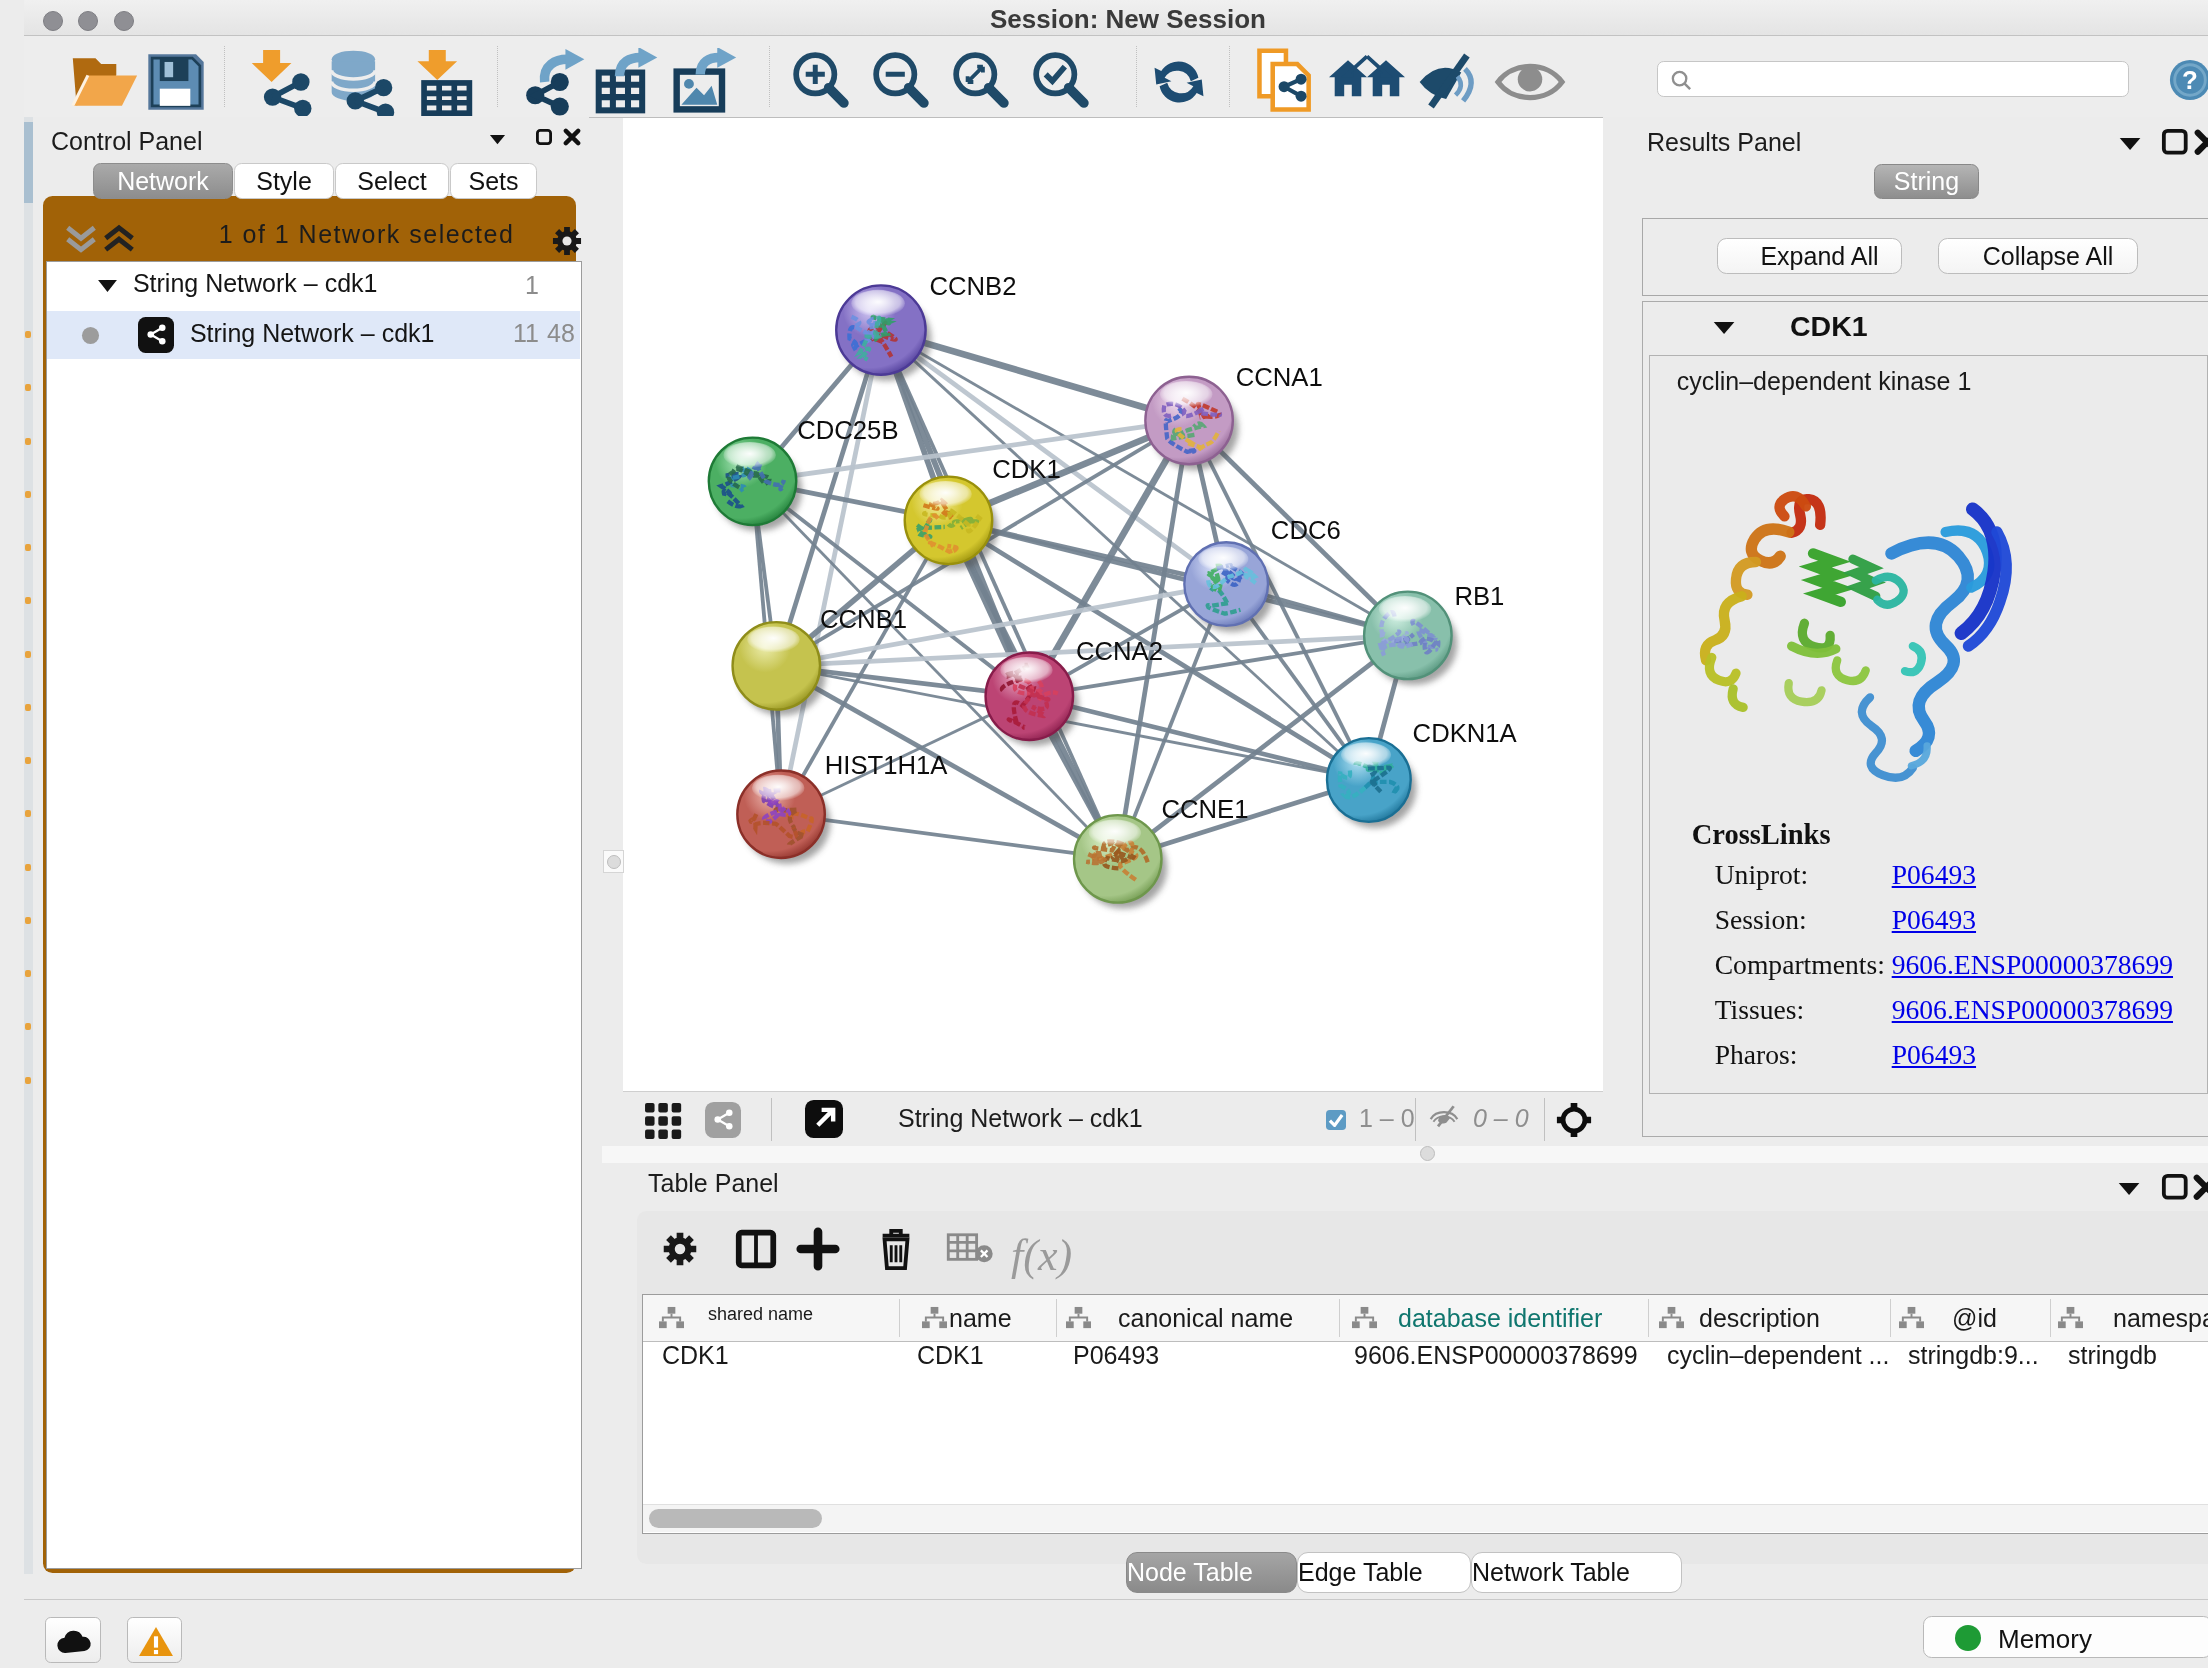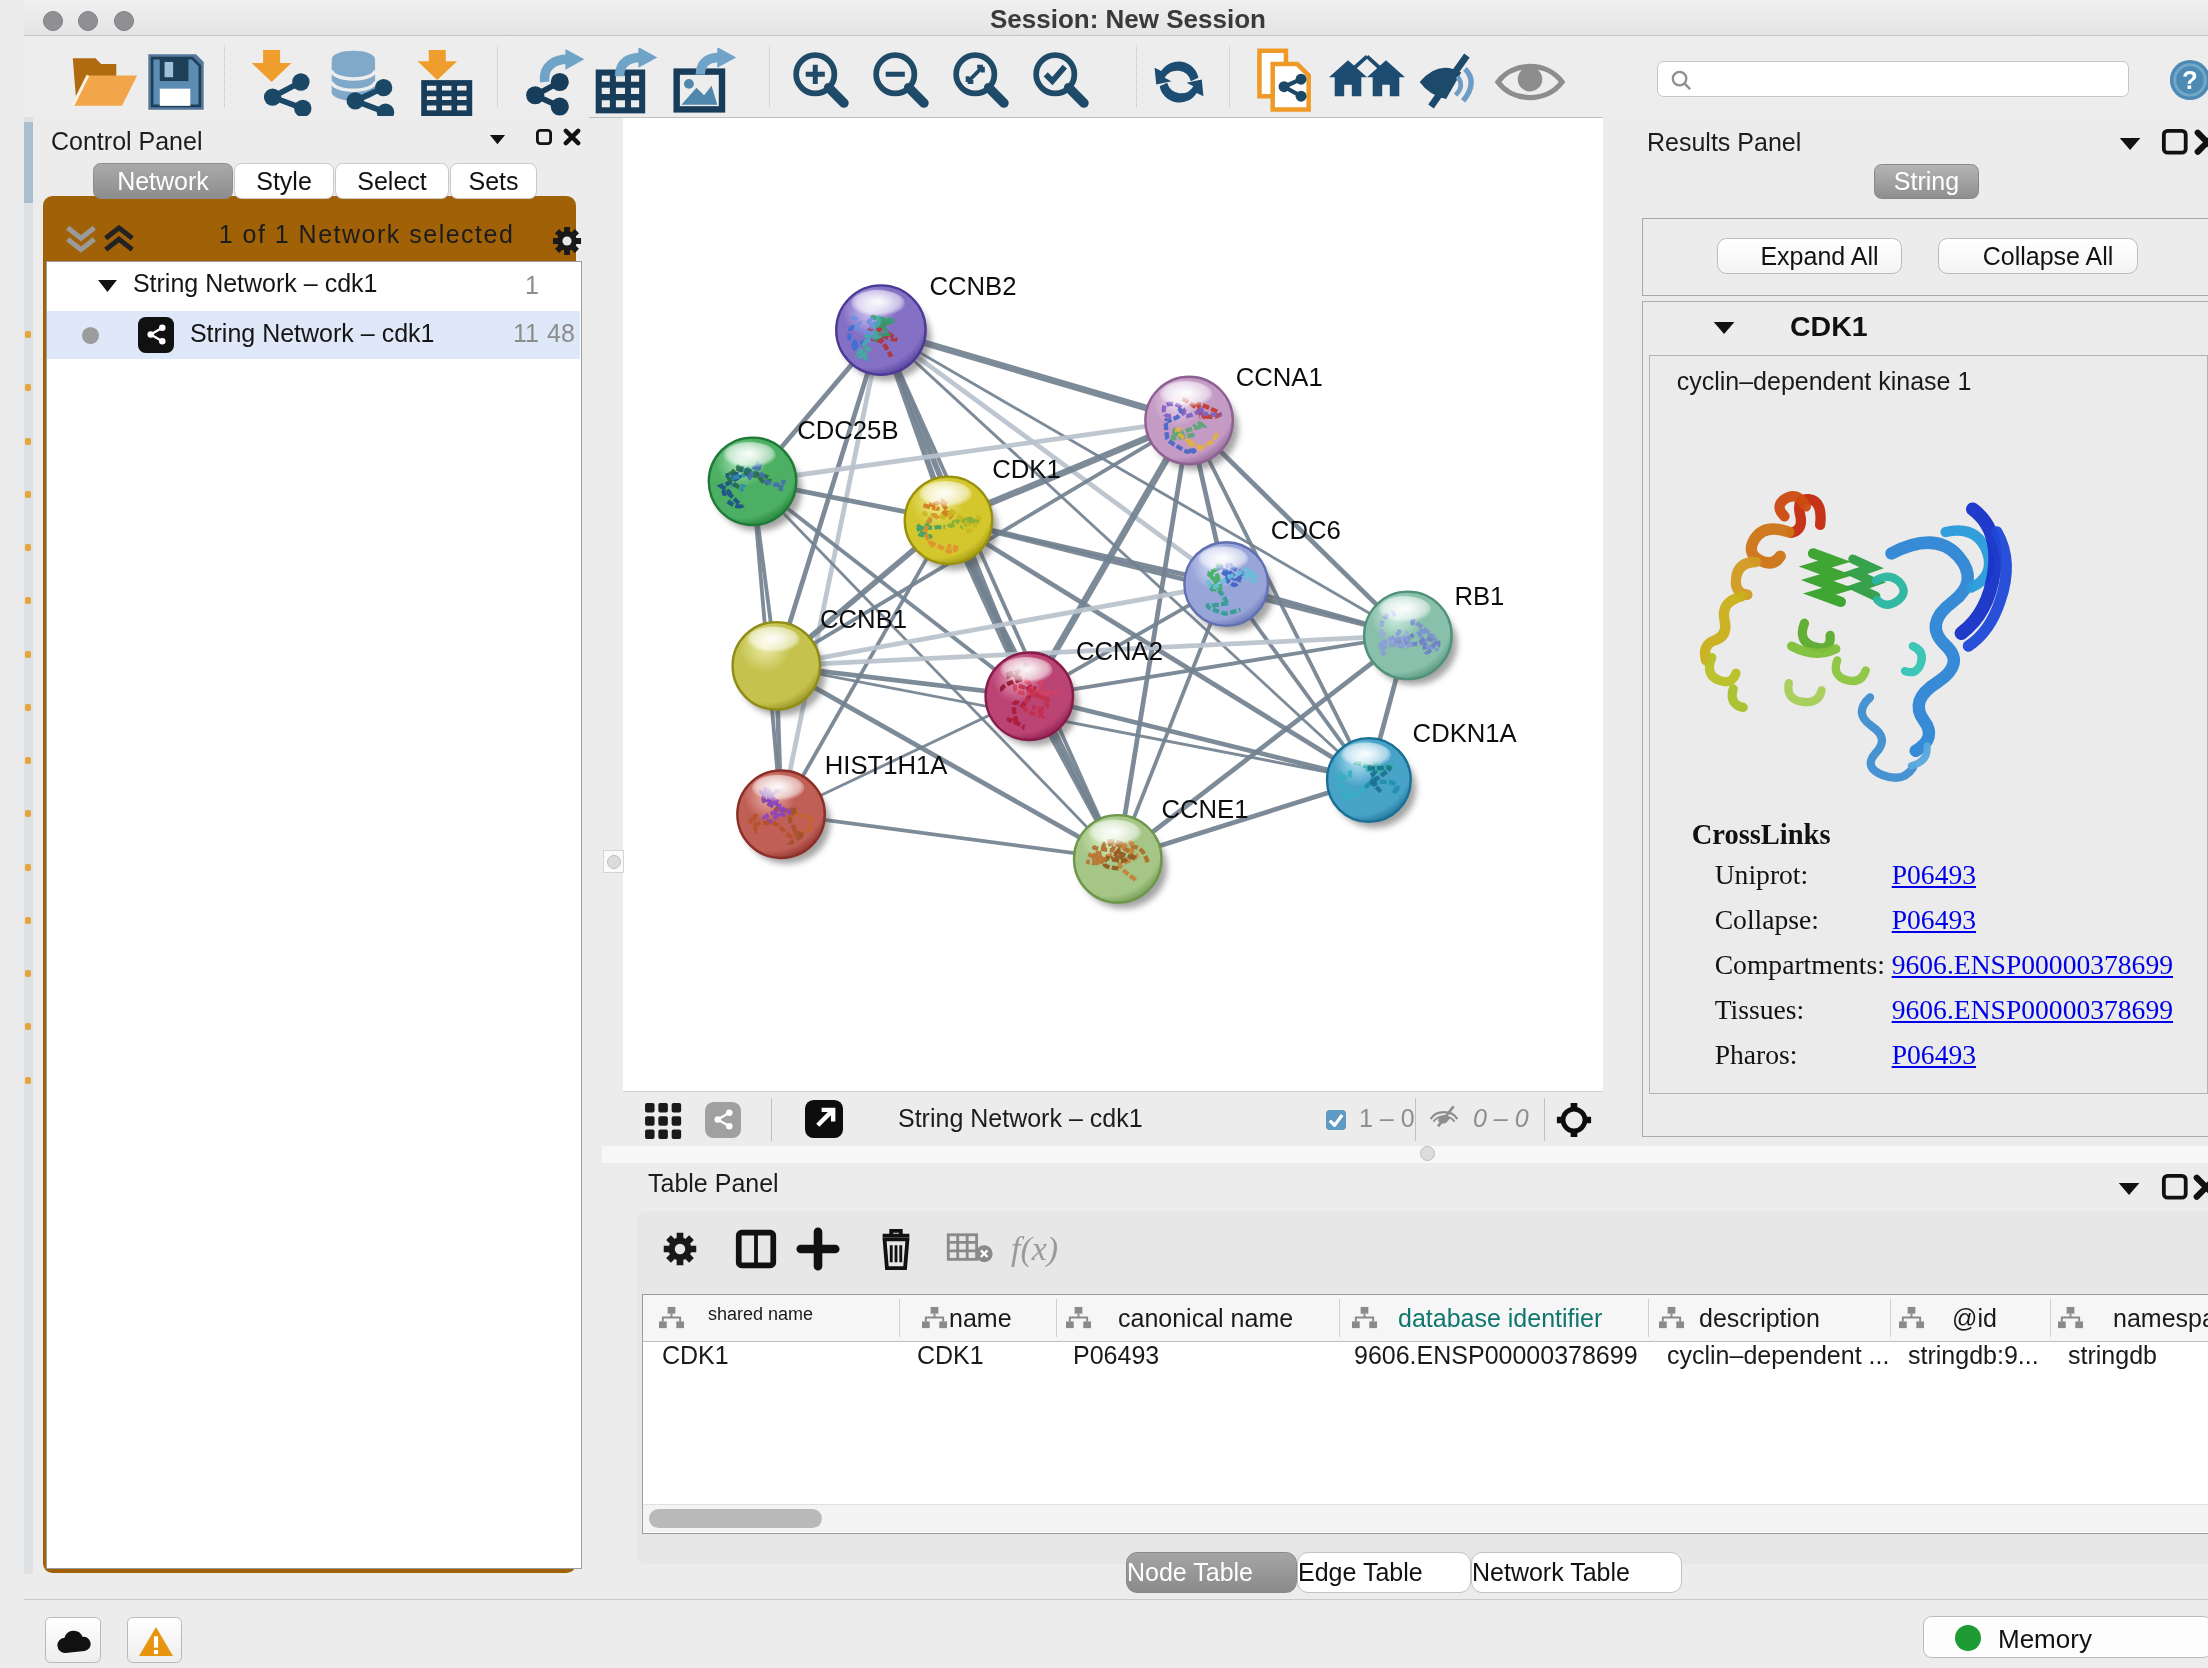--- a/index.html
+++ b/index.html
@@ -623,21 +623,21 @@
 <path d="M428 140 q44 -10 58 28 q12 34 -22 50" fill="none" stroke="#2a9bdc" stroke-width="14.5" stroke-linecap="round" stroke-opacity="0.96"></path>
 <path d="M466 108 q38 28 30 88 q-8 58 -46 86" fill="none" stroke="#1733c8" stroke-width="18.8" stroke-linecap="round" stroke-opacity="0.96"></path>
 <path d="M500 140 q24 42 4 98 q-14 42 -44 62" fill="none" stroke="#1f49d6" stroke-width="15.9" stroke-linecap="round" stroke-opacity="0.96"></path>
 <path d="M322 372 q-24 22 2 40 q26 17 6 38 q-18 20 10 31 q28 11 42 -10" fill="none" stroke="#3f8fd0" stroke-width="11.6" stroke-linecap="round" stroke-opacity="0.96"></path>
 <path d="M380 468 q24 -6 22 -28" fill="none" stroke="#58a8dc" stroke-width="10.2" stroke-linecap="round" stroke-opacity="0.96"></path>
 </g>
         </svg>
       <div style="position:absolute;left:42px;top:463px;font-family:'Liberation Serif',serif;font-weight:bold;font-size:28.5px;color:#111;">CrossLinks</div>
       <div style="position:absolute;left:65px;top:496px;font-family:'Liberation Serif',serif;font-size:27.6px;color:#111;line-height:45px;">
         <div>Uniprot:</div>
-          <div>Collapse:</div>
+          <div>Session:</div>
           <div>Compartments:</div>
           <div>Tissues:</div>
           <div>Pharos:</div>
       </div>
       <div style="position:absolute;left:242px;top:496px;font-family:'Liberation Serif',serif;font-size:27.6px;line-height:45px;">
         <div><a class="lnk" href="#">P06493</a></div>
         <div><a class="lnk" href="#">P06493</a></div>
         <div><a class="lnk" href="#">9606.ENSP00000378699</a></div>
         <div><a class="lnk" href="#">9606.ENSP00000378699</a></div>
         <div><a class="lnk" href="#">P06493</a></div>
@@ -681,21 +681,21 @@
     <path d="M17 22 v18 M22 22 v18 M27 22 v18" stroke="#111" stroke-width="3"></path>
   </svg>
   <svg style="position:absolute;left:344px;top:68px" width="48" height="34" viewBox="0 0 50 36">
     <g stroke="#8a8a8a" stroke-width="3" fill="none">
       <rect x="2" y="4" width="30" height="26"></rect>
         <path d="M2 12 h30 M2 21 h30 M12 4 v26 M22 4 v26"></path>
     </g>
     <circle cx="40" cy="24" r="9" fill="#8a8a8a"></circle>
     <path d="M36.5 20.5 l7 7 M43.5 20.5 l-7 7" stroke="#fff" stroke-width="2.4"></path>
   </svg>
-  <div style="position:absolute;left:409px;top:67px;font-family:'Liberation Serif',serif;font-style:italic;font-size:34px;color:#9a9a9a;">f(x)</div>
+  <div style="position:absolute;left:409px;top:67px;font-family:'Liberation Serif',serif;font-style:italic;font-size:44px;color:#9a9a9a;">f(x)</div>
 
   <div id="tbl">
 <div style="position:absolute;left:0;top:0;width:1570px;height:46px;background:#f6f6f6;border-bottom:1px solid #bdbdbd;"></div>
 <div style="position:absolute;left:256px;top:3.8px;width:1px;height:38px;background:#cfcfcf;"></div>
 <div style="position:absolute;left:413px;top:3.8px;width:1px;height:38px;background:#cfcfcf;"></div>
 <div style="position:absolute;left:696px;top:3.8px;width:1px;height:38px;background:#cfcfcf;"></div>
 <div style="position:absolute;left:1005px;top:3.8px;width:1px;height:38px;background:#cfcfcf;"></div>
 <div style="position:absolute;left:1247px;top:3.8px;width:1px;height:38px;background:#cfcfcf;"></div>
 <div style="position:absolute;left:1407px;top:3.8px;width:1px;height:38px;background:#cfcfcf;"></div>
 <svg style="position:absolute;left:15px;top:10.5px" width="27" height="25" viewBox="0 0 28 26">

